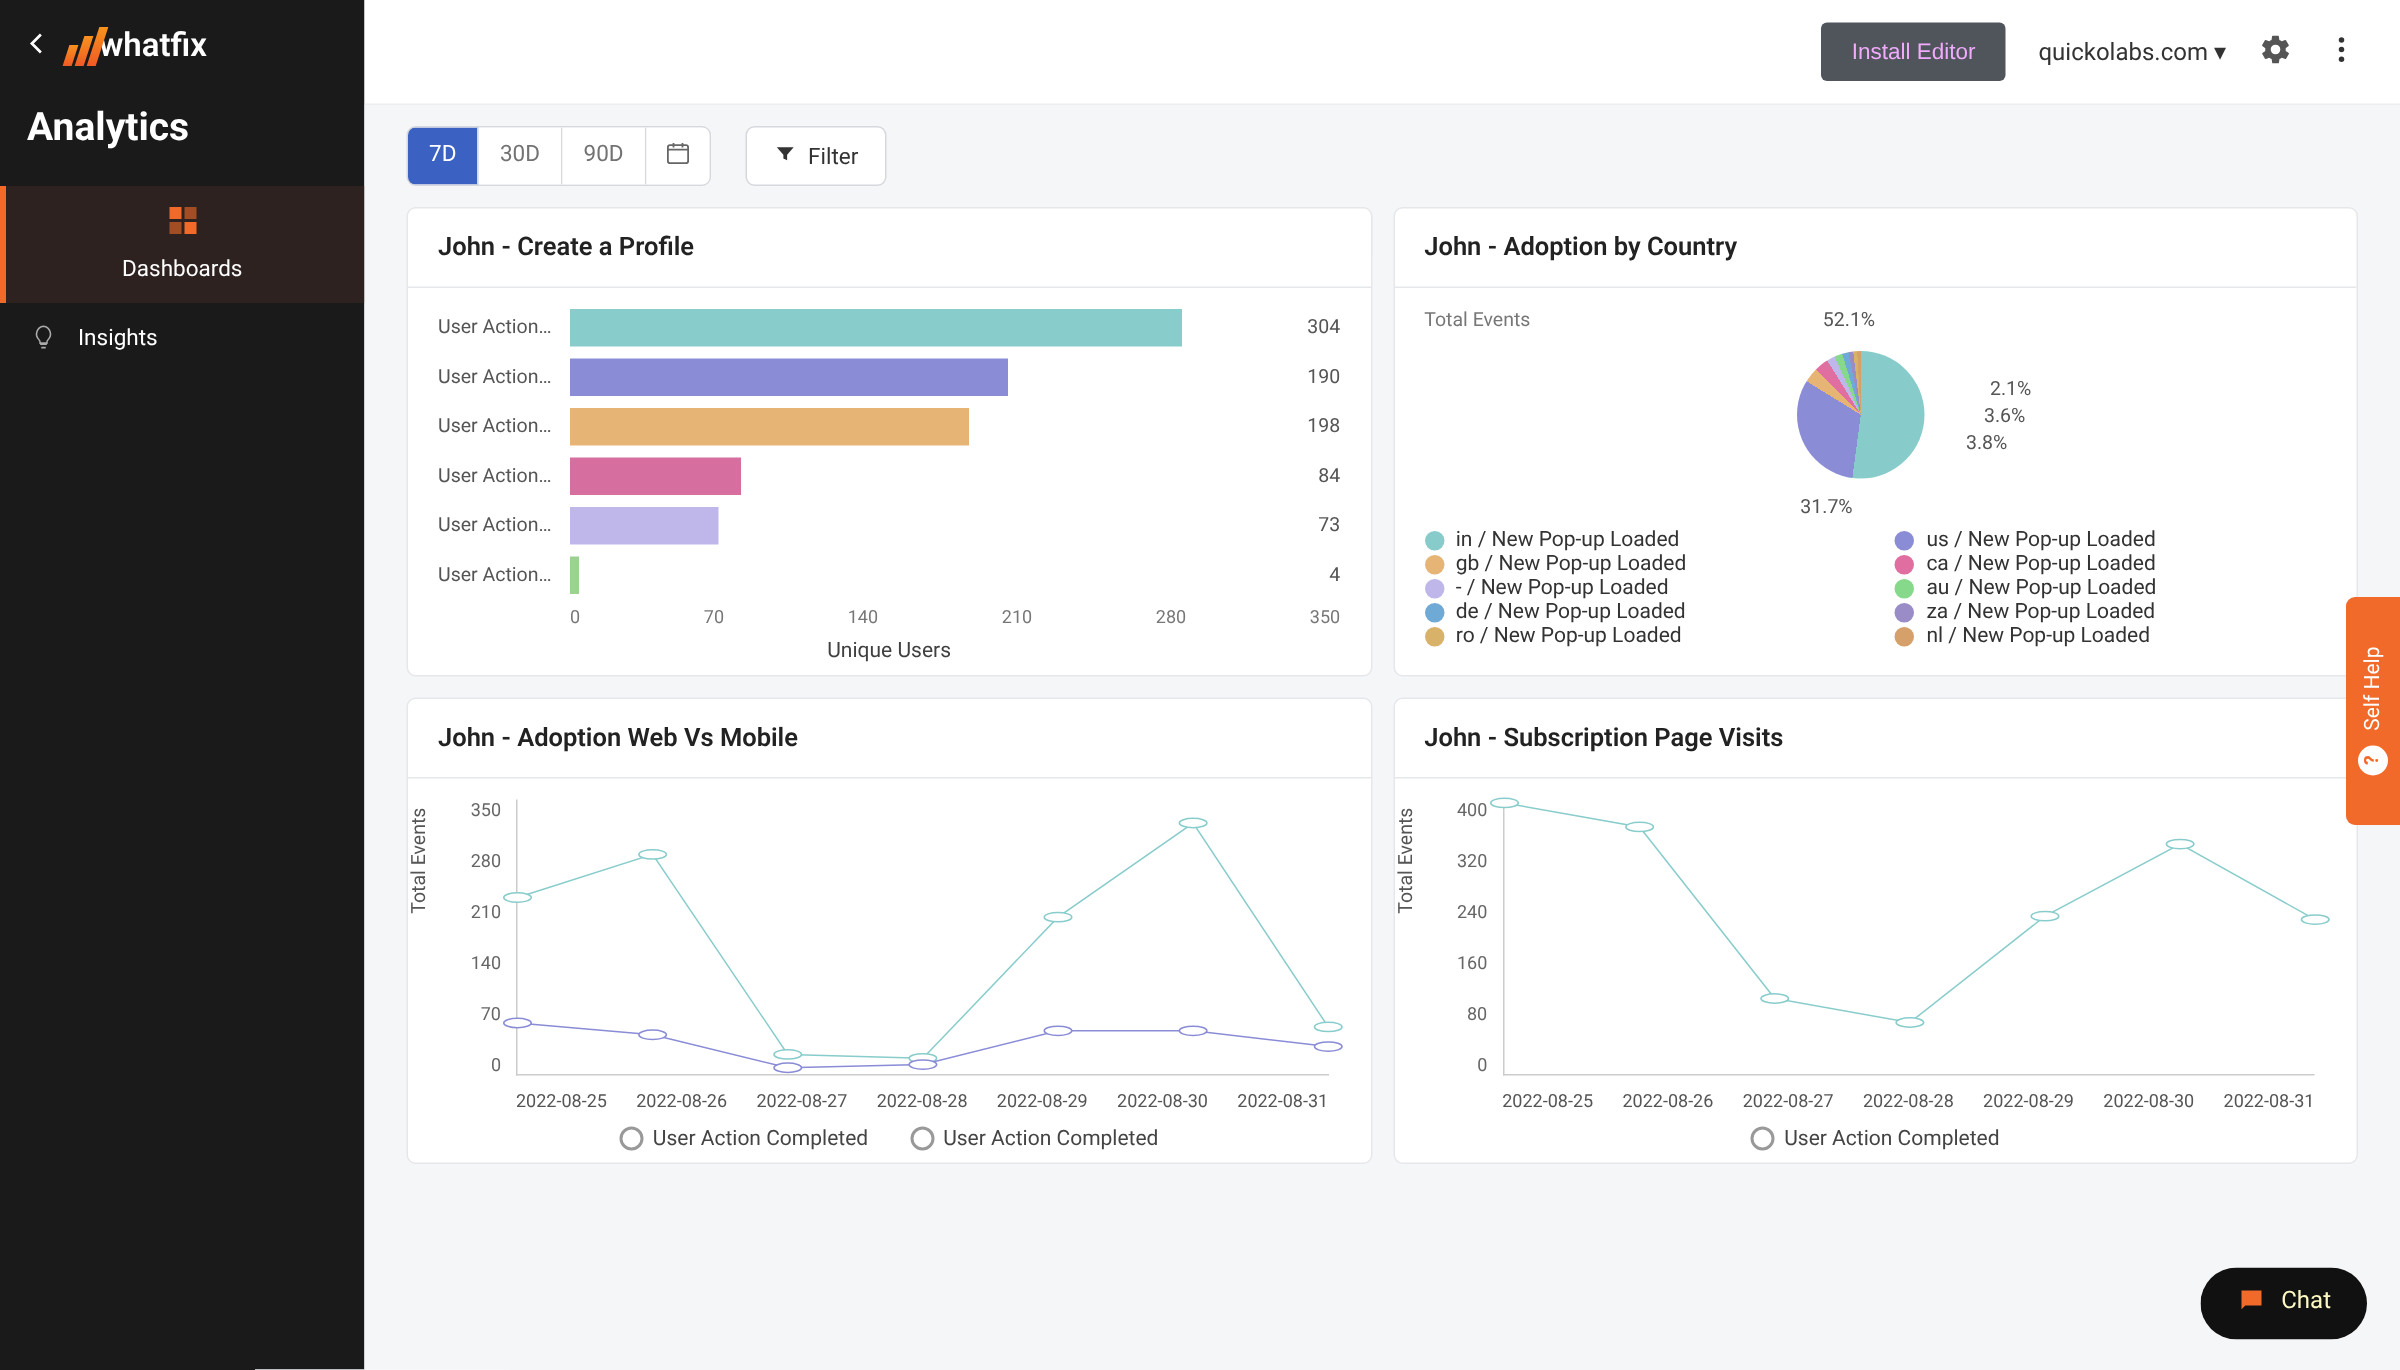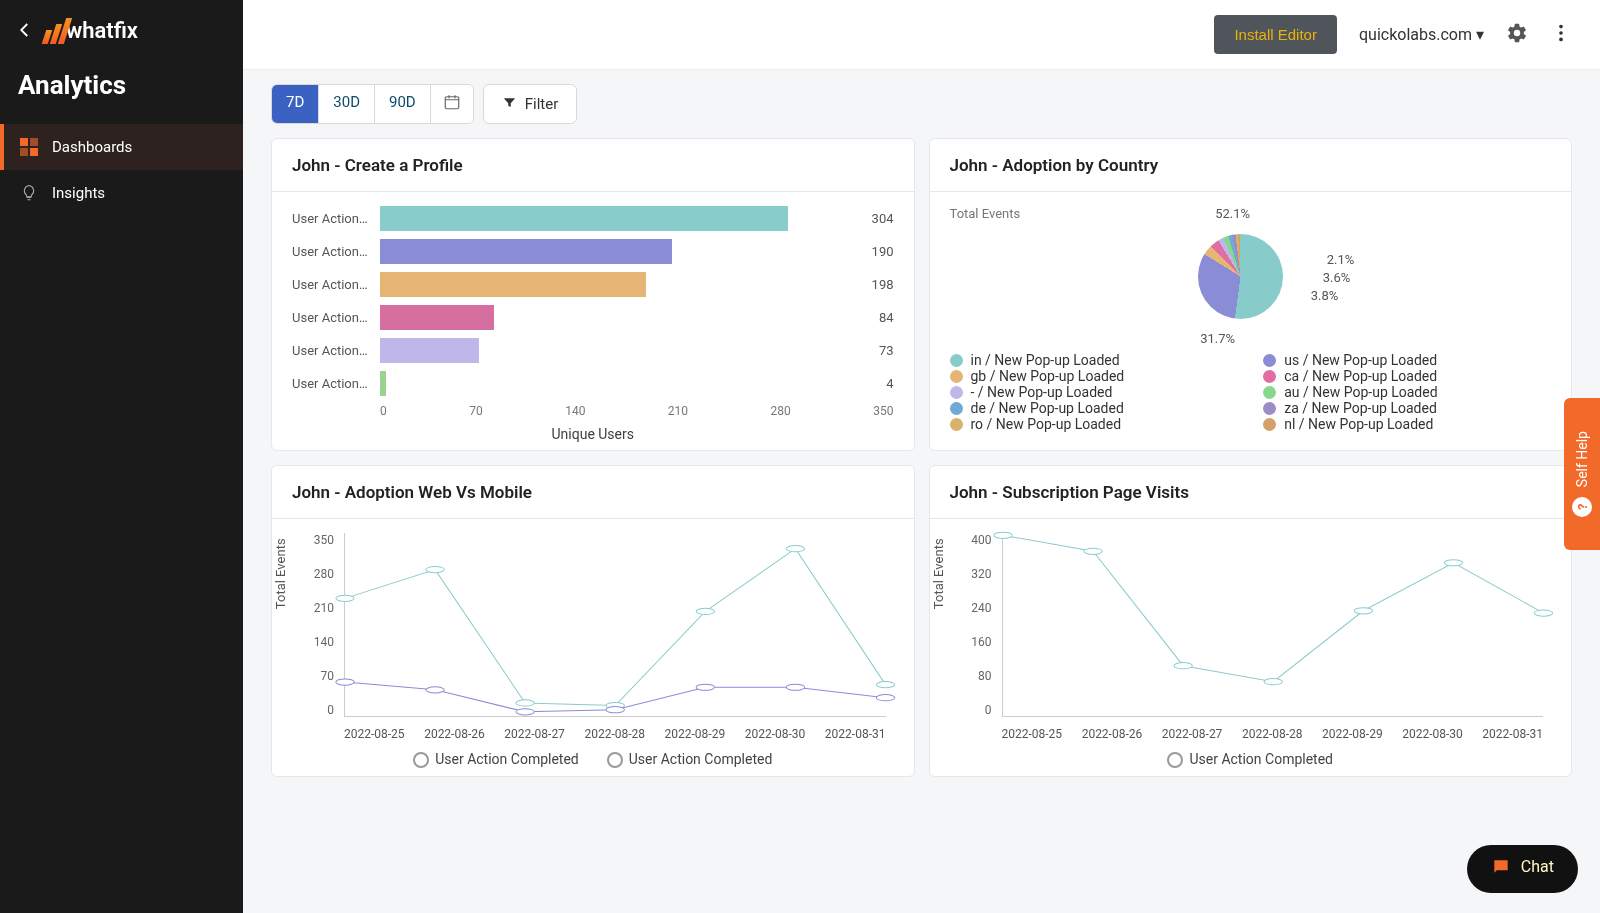--- a/index.html
+++ b/index.html
@@ -10,38 +10,38 @@
 .back-btn { color: #fff; font-size: 22px; cursor: pointer; margin-right: 10px; }
 .logo { display: flex; align-items: flex-start; font-size: 22px; font-weight: 500; }
 .logo-stripes { display: inline-flex; gap: 3px; margin-right: 0px; align-items: flex-end; height: 26px; }
 .logo-stripes span { width: 6px; background: linear-gradient(180deg,#f7931e,#f15a24); display:inline-block; transform: skewX(-18deg);}
 .logo-stripes span:nth-child(1){height:14px}
 .logo-stripes span:nth-child(2){height:20px}
 .logo-stripes span:nth-child(3){height:26px}
 .logo-text { margin-left: -2px; font-weight: 600; }
 .sidebar h1 { font-size: 26px; font-weight: 700; padding: 14px 18px 24px; }
 .nav-item { display: flex; align-items: center; padding: 14px 20px; cursor: pointer; font-size: 15px; gap: 14px; }
-.nav-item.active { background: #2d2220; border-left: 4px solid #f26a2a; padding-left:16px;}
+.nav-item.active { background: #2d2220; border-left: 4px solid #f26a2a; padding-left:16px;flex-direction:column;}
 .nav-icon { width: 18px; height: 18px; display:inline-flex; align-items:center; justify-content:center; }
 .dash-icon { display: grid; grid-template: 1fr 1fr / 1fr 1fr; gap: 2px; width:18px; height:18px;}
 .dash-icon span:nth-child(1){background:#f26a2a}
 .dash-icon span:nth-child(2){background:#f26a2a;opacity:.6}
 .dash-icon span:nth-child(3){background:#f26a2a;opacity:.6}
 .dash-icon span:nth-child(4){background:#f26a2a}
 .bulb-icon svg { stroke: #aaa; stroke-width:1.4; fill:none; width:18px; height:18px;}
 .main { flex: 1; background: #fff; display:flex; flex-direction:column; overflow:hidden;}
 .topbar { height: 70px; display:flex; align-items:center; justify-content:flex-end; padding:0 28px; gap: 22px; border-bottom:1px solid #eee;}
-.install-btn { background:#50555b; color:#eab308; border:none; padding: 11px 20px; border-radius:4px; font-size:15px; cursor:pointer;}
+.install-btn { background:#50555b; color:#f0abfc; border:none; padding: 11px 20px; border-radius:4px; font-size:15px; cursor:pointer;}
 .domain-dd { display:flex; align-items:center; gap:4px; font-size:16px; color:#333; cursor:pointer;}
 .gear-icon svg, .kebab-icon svg { width:22px; height:22px; fill:#555; cursor:pointer;}
 .kebab-icon svg{fill:#333}
 .content { flex:1; overflow:auto; background:#f5f6f8; padding: 14px 28px 0 28px;}
-.toolbar { display:flex; gap:9px; margin-bottom: 14px; text-align: right; }
+.toolbar { display:flex; gap:23px; margin-bottom: 14px; text-align: right; }
 .range-group { display:flex; border:1px solid #d6d8dd; border-radius:6px; overflow:hidden; background:#fff;}
-.range-btn { padding: 8px 14px; font-size:15px; color:#0c4a6e; cursor:pointer; border-right:1px solid #d6d8dd; background:#fff;}
+.range-btn { padding: 8px 14px; font-size:15px; color:#737373; cursor:pointer; border-right:1px solid #d6d8dd; background:#fff;}
 .range-btn:last-child{border-right:none;}
 .range-btn.active { background:#3b62c2; color:#fff; }
 .cal-btn { padding:8px 12px; display:flex; align-items:center; color:#777;}
 .cal-btn svg{width:18px;height:18px;stroke:#666;fill:none;stroke-width:1.6}
 .filter-btn { display:flex; align-items:center; gap:8px; border:1px solid #d6d8dd; border-radius:6px; padding:8px 18px; cursor:pointer; background:#fff; font-size:15px; color:#333;}
 .filter-btn svg{width:15px;height:15px;fill:#333}
 .grid { display:grid; grid-template-columns: 1fr 1fr; gap: 14px;}
 .card { background:#fff; border:1px solid #e6e7eb; border-radius:6px; overflow:hidden;}
 .card-header { padding: 16px 20px; font-size:17px; font-weight:600; color:#222; border-bottom:1px solid #e6e7eb;}
 .card-body { padding: 14px 20px 8px;}

